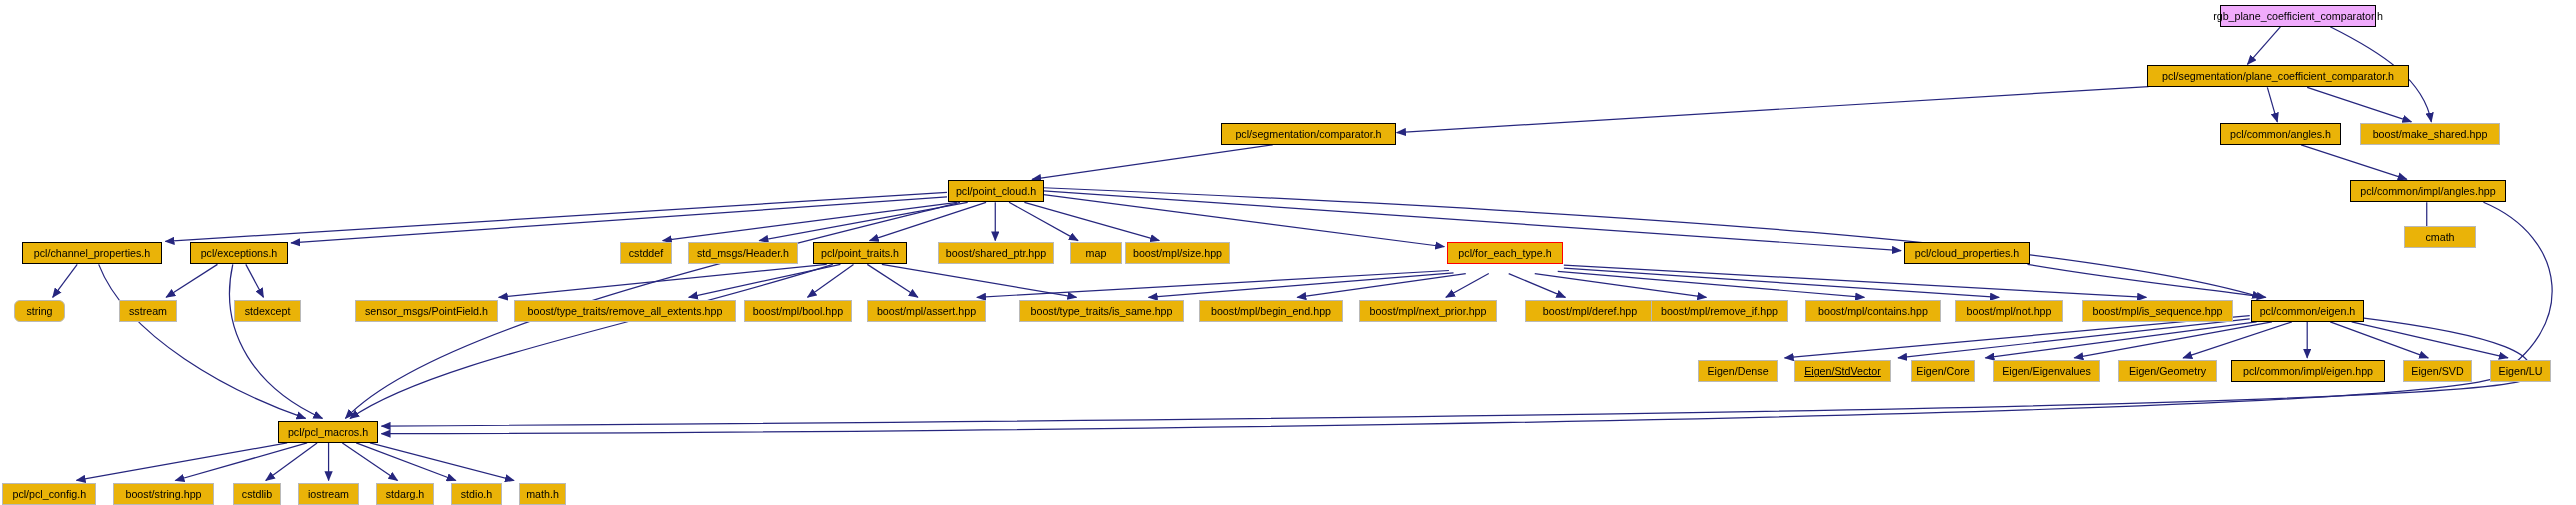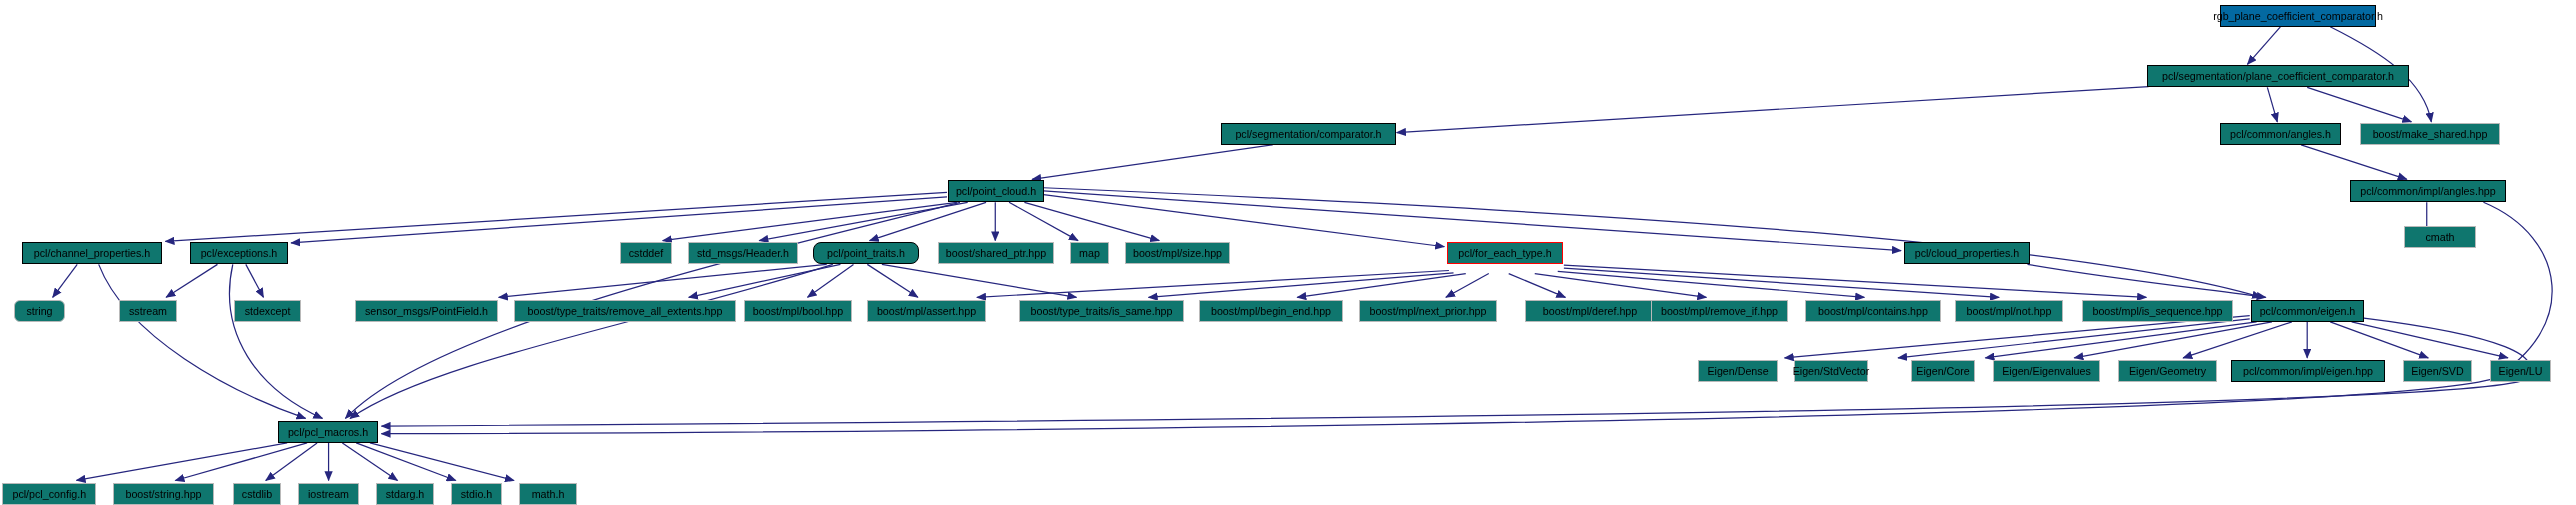--- a/index.html
+++ b/index.html
@@ -1,23 +1,23 @@
 <!DOCTYPE html>
 <html style="font-size:12.3px"><head>
 <meta charset="utf-8">
 <style>
   html,body{margin:0;padding:0;background:#ffffff;}
   #canvas{position:relative;width:2576px;height:505px;background:#ffffff;overflow:hidden;
           font-family:"Liberation Sans",sans-serif;}
   #edge-layer{position:absolute;left:0;top:0;width:2576px;height:505px;}
-  .node{position:absolute;box-sizing:border-box;height:22px;background:#0f766e;
+  .node{position:absolute;box-sizing:border-box;height:22px;background:#eab308;
         border:0.8px solid #b9b9b9;color:#000;display:flex;align-items:center;justify-content:center;
         font-size:10.7px;white-space:nowrap;z-index:2;}
   .node.internal{border:1.2px solid #000000;}
-  .node.root{background:#0369a1;border:1.5px solid #000000;}
+  .node.root{background:#f0abfc;border:1.5px solid #000000;}
   .node.highlight{border:1.2px solid #ff0000;}
 </style>
 </head>
 <body>
 
 <div id="canvas">
   <svg id="edge-layer" width="2576" height="505" viewBox="0 0 3360 659" xmlns="http://www.w3.org/2000/svg">
     <defs>
       <marker id="arrowhead" viewBox="0 0 12 10" refX="11" refY="5" markerWidth="13" markerHeight="11" markerUnits="userSpaceOnUse" orient="auto">
         <path d="M0,0 L12,5 L0,10 Z" fill="#26267e"></path>
@@ -89,23 +89,23 @@
       <div class="node internal" style="left: 2147px; top: 65px; width: 262px;">pcl/segmentation/plane_coefficient_comparator.h</div>
       <div class="node internal" style="left: 1221px; top: 123px; width: 175px;">pcl/segmentation/comparator.h</div>
       <div class="node internal" style="left: 2220px; top: 123px; width: 121px;">pcl/common/angles.h</div>
       <div class="node external" style="left: 2360px; top: 123px; width: 140px; text-align: right;">boost/make_shared.hpp</div>
       <div class="node internal" style="left: 948px; top: 180px; width: 96px;">pcl/point_cloud.h</div>
       <div class="node internal" style="left: 2350px; top: 180px; width: 156px;">pcl/common/impl/angles.hpp</div>
       <div class="node internal" style="left: 22px; top: 242px; width: 140px;">pcl/channel_properties.h</div>
       <div class="node internal" style="left: 190px; top: 242px; width: 98px;">pcl/exceptions.h</div>
       <div class="node external" style="left: 620px; top: 242px; width: 52px; text-align: center;">cstddef</div>
       <div class="node external" style="left: 688px; top: 242px; width: 110px;">std_msgs/Header.h</div>
-      <div class="node internal" style="left: 813px; top: 242px; width: 106px; border-radius: 8px;">pcl/point_traits.h</div>
+      <div class="node internal" style="left: 813px; top: 242px; width: 94px;">pcl/point_traits.h</div>
       <div class="node external" style="left: 938px; top: 242px; width: 116px;">boost/shared_ptr.hpp</div>
-      <div class="node external" style="left: 1070px; top: 242px; width: 39px;">map</div>
+      <div class="node external" style="left: 1070px; top: 242px; width: 52px;">map</div>
       <div class="node external" style="left: 1125px; top: 242px; width: 105px;">boost/mpl/size.hpp</div>
       <div class="node highlight" style="left: 1447px; top: 242px; width: 116px;">pcl/for_each_type.h</div>
       <div class="node internal" style="left: 1904px; top: 242px; width: 126px;">pcl/cloud_properties.h</div>
       <div class="node external" style="left: 2404px; top: 226px; width: 72px;">cmath</div>
       <div class="node external" style="left: 14px; top: 300px; width: 51px; border-radius: 6px;">string</div>
       <div class="node external" style="left: 119px; top: 300px; width: 58px;">sstream</div>
       <div class="node external" style="left: 234px; top: 300px; width: 67px;">stdexcept</div>
       <div class="node external" style="left: 355px; top: 300px; width: 143px;">sensor_msgs/PointField.h</div>
       <div class="node external" style="left: 514px; top: 300px; width: 222px;">boost/type_traits/remove_all_extents.hpp</div>
       <div class="node external" style="left: 744px; top: 300px; width: 108px;">boost/mpl/bool.hpp</div>
@@ -113,30 +113,30 @@
       <div class="node external" style="left: 1019px; top: 300px; width: 165px;">boost/type_traits/is_same.hpp</div>
       <div class="node external" style="left: 1199px; top: 300px; width: 144px;">boost/mpl/begin_end.hpp</div>
       <div class="node external" style="left: 1359px; top: 300px; width: 138px;">boost/mpl/next_prior.hpp</div>
       <div class="node external" style="left: 1517px; top: 300px; width: 130px; margin-left: 8px;">boost/mpl/deref.hpp</div>
       <div class="node external" style="left: 1651px; top: 300px; width: 137px;">boost/mpl/remove_if.hpp</div>
       <div class="node external" style="left: 1805px; top: 300px; width: 136px;">boost/mpl/contains.hpp</div>
       <div class="node external" style="left: 1955px; top: 300px; width: 108px;">boost/mpl/not.hpp</div>
       <div class="node external" style="left: 2082px; top: 300px; width: 151px;">boost/mpl/is_sequence.hpp</div>
       <div class="node internal" style="left: 2251px; top: 300px; width: 113px;">pcl/common/eigen.h</div>
       <div class="node external" style="left: 1698px; top: 360px; width: 80px;">Eigen/Dense</div>
-      <div class="node external" style="left: 1794px; top: 360px; width: 74px;">Eigen/StdVector</div>
+      <div class="node external" style="left: 1794px; top: 360px; width: 97px; text-decoration: underline;">Eigen/StdVector</div>
       <div class="node external" style="left: 1911px; top: 360px; width: 64px;">Eigen/Core</div>
       <div class="node external" style="left: 1993px; top: 360px; width: 107px;">Eigen/Eigenvalues</div>
       <div class="node external" style="left: 2118px; top: 360px; width: 99px;">Eigen/Geometry</div>
       <div class="node internal" style="left: 2231px; top: 360px; width: 154px;">pcl/common/impl/eigen.hpp</div>
       <div class="node external" style="left: 2403px; top: 360px; width: 69px;">Eigen/SVD</div>
       <div class="node external" style="left: 2490px; top: 360px; width: 61px;">Eigen/LU</div>
       <div class="node internal" style="left: 278px; top: 421px; width: 100px;">pcl/pcl_macros.h</div>
       <div class="node external" style="left: 2.3px; top: 483px; width: 94px;">pcl/pcl_config.h</div>
       <div class="node external" style="left: 113px; top: 483px; width: 101px;">boost/string.hpp</div>
       <div class="node external" style="left: 233px; top: 483px; width: 48px;">cstdlib</div>
       <div class="node external" style="left: 298px; top: 483px; width: 61px;">iostream</div>
       <div class="node external" style="left: 376px; top: 483px; width: 58px;">stdarg.h</div>
       <div class="node external" style="left: 451px; top: 483px; width: 51px;">stdio.h</div>
-      <div class="node external" style="left: 519px; top: 483px; width: 58px;">math.h</div>
+      <div class="node external" style="left: 519px; top: 483px; width: 47px;">math.h</div>
     </div>
 </div>
 
 
 </body></html>

